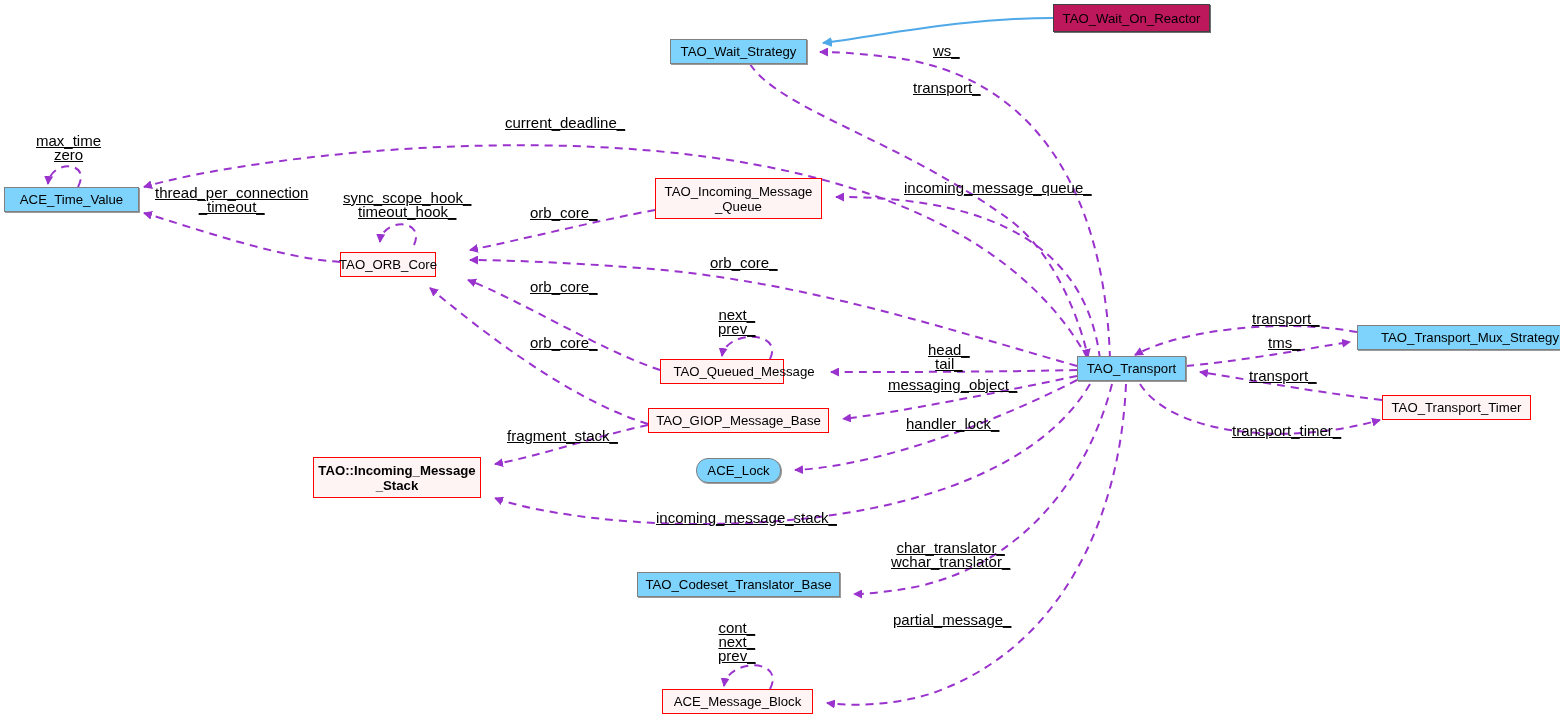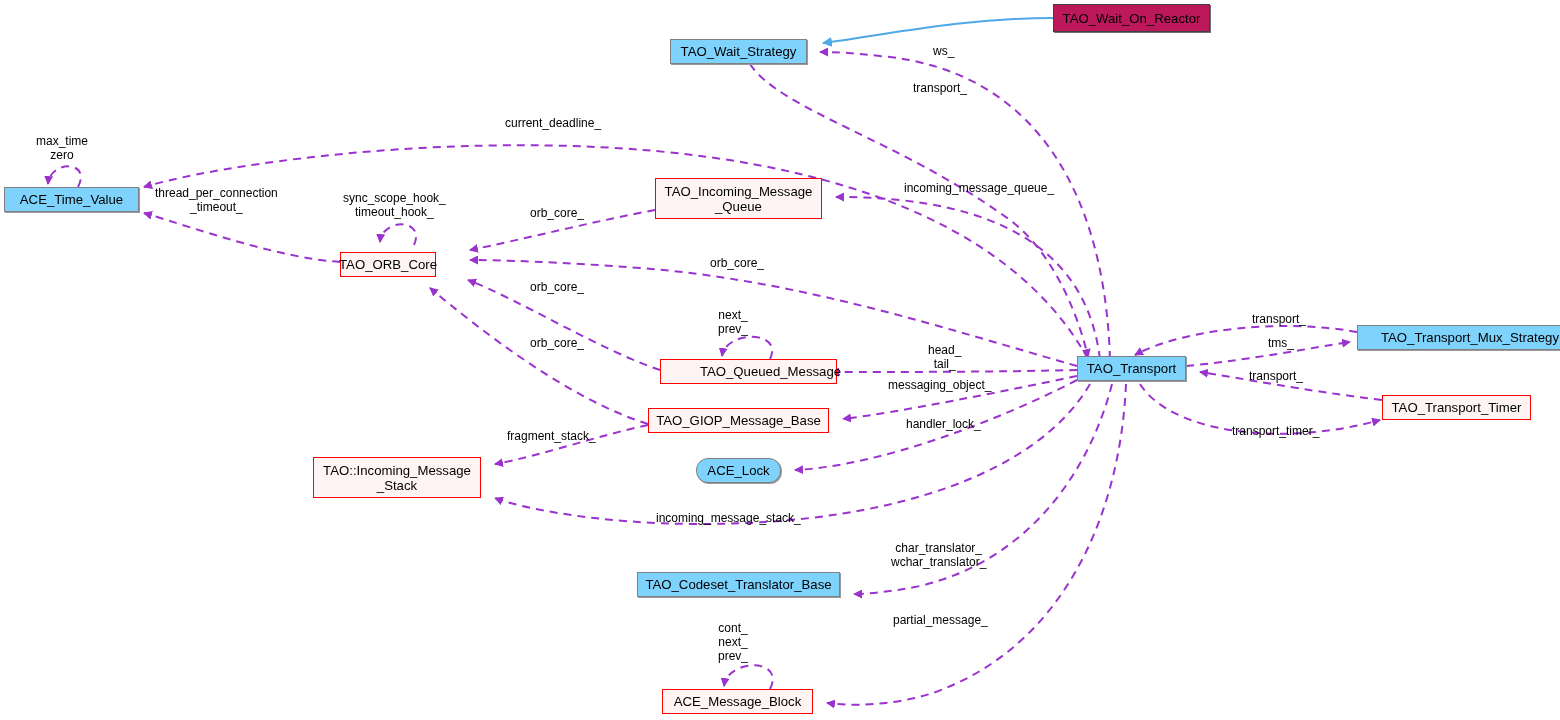--- a/index.html
+++ b/index.html
@@ -44,26 +44,27 @@
     border: 1px solid #ff0000;
     box-shadow: none;
   }
   .node.cur {
     background: #be185d;
     border: 1px solid #404040;
     box-shadow: 1px 1px 0 0 #707070;
   }
   .elabel {
     position: absolute;
-    font-size: 12px;
+    font-size: 15px;
     line-height: 14px;
     color: #000000;
     white-space: pre;
     text-align: center;
     z-index: 4;
+    text-decoration: underline;
   }
 </style>
 </head>
 <body>
 
 <div id="canvas">
 
   <svg id="edges" viewBox="0 0 1560 720" width="1560" height="720" xmlns="http://www.w3.org/2000/svg">
     <defs>
       <marker id="ah-assoc" markerWidth="9" markerHeight="9" refX="8" refY="4.5" orient="auto" markerUnits="userSpaceOnUse">
@@ -130,26 +131,26 @@
     </g>
   </svg>
 
   <div id="nodes">
       <div class="node cur" style="left: 1053px; top: 4px; width: 157px; height: 28px;">TAO_Wait_On_Reactor</div>
       <div class="node" style="left: 670px; top: 39px; width: 137px; height: 25px;">TAO_Wait_Strategy</div>
       <div class="node" style="left: 4px; top: 187px; width: 135px; height: 25px;">ACE_Time_Value</div>
       <div class="node hi" style="left: 655px; top: 178px; width: 167px; height: 41px;">TAO_Incoming_Message
 _Queue</div>
       <div class="node hi" style="left: 340px; top: 252px; width: 96px; height: 25px;">TAO_ORB_Core</div>
-      <div class="node hi" style="left: 660px; top: 359px; width: 177px; height: 25px; padding-left: 44px;">TAO_Queued_Message</div>
+      <div class="node hi" style="left: 660px; top: 359px; width: 124px; height: 25px; padding-left: 44px;">TAO_Queued_Message</div>
       <div class="node" style="left: 1077px; top: 356px; width: 109px; height: 25px;">TAO_Transport</div>
       <div class="node" style="left: 1357px; top: 325px; width: 226px; height: 25px;">TAO_Transport_Mux_Strategy</div>
       <div class="node hi" style="left: 1382px; top: 395px; width: 149px; height: 25px;">TAO_Transport_Timer</div>
       <div class="node hi" style="left: 648px; top: 408px; width: 181px; height: 25px;">TAO_GIOP_Message_Base</div>
-      <div class="node hi" style="left: 313px; top: 457px; width: 168px; height: 41px;">TAO::Incoming_Message
+      <div class="node hi" style="left: 313px; top: 457px; width: 168px; height: 41px; font-weight: bold;">TAO::Incoming_Message
 _Stack</div>
       <div class="node" style="left: 696px; top: 458px; width: 85px; height: 25px; border-radius: 12px;">ACE_Lock</div>
       <div class="node" style="left: 637px; top: 572px; width: 203px; height: 25px;">TAO_Codeset_Translator_Base</div>
       <div class="node hi" style="left: 662px; top: 689px; width: 151px; height: 25px;">ACE_Message_Block</div>
     </div>
   <div id="labels">
       <div class="elabel" style="left: 933px; top: 44px;">ws_</div>
       <div class="elabel" style="left: 913px; top: 81px;">transport_</div>
       <div class="elabel" style="left: 36px; top: 134px;">max_time
 zero</div>

